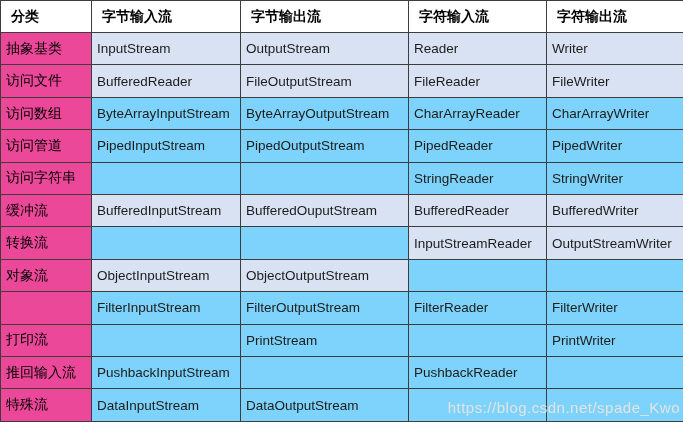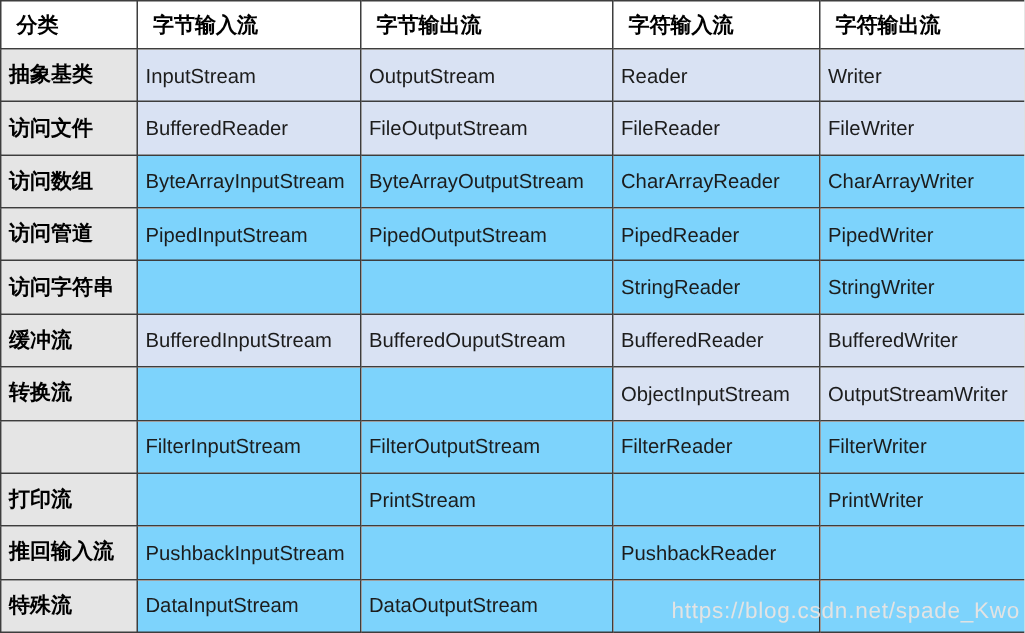--- a/index.html
+++ b/index.html
@@ -41,23 +41,23 @@
   .io-table th {
     font-size: 14px;
     font-weight: bold;
     color: #000000;
     background: #ffffff;
     padding-left: 10px;
   }
 
   .io-table td.cat {
     font-size: 14px;
-    font-weight: bold;
+    font-weight: normal;
     color: #000000;
-    background: #e5e5e5;
+    background: #ec4899;
   }
 
   .io-table td.cls {
     font-size: 13.5px;
     font-weight: normal;
     color: #1c1c1c;
     background: #7dd3fc;
   }
 
   .io-table td.cls.hl {
@@ -136,22 +136,29 @@
           <td class="cat">缓冲流</td>
           <td class="cls hl">BufferedInputStream</td>
           <td class="cls hl">BufferedOuputStream</td>
           <td class="cls hl">BufferedReader</td>
           <td class="cls hl">BufferedWriter</td>
         </tr>
         <tr>
           <td class="cat">转换流</td>
           <td class="cls"></td>
           <td class="cls"></td>
+          <td class="cls hl">InputStreamReader</td>
+          <td class="cls hl">OutputStreamWriter</td>
+        </tr>
+        <tr>
+          <td class="cat">对象流</td>
           <td class="cls hl">ObjectInputStream</td>
-          <td class="cls hl">OutputStreamWriter</td>
+          <td class="cls hl">ObjectOutputStream</td>
+          <td class="cls"></td>
+          <td class="cls"></td>
         </tr>
         <tr>
           <td class="cat"></td>
           <td class="cls">FilterInputStream</td>
           <td class="cls">FilterOutputStream</td>
           <td class="cls">FilterReader</td>
           <td class="cls">FilterWriter</td>
         </tr>
         <tr>
           <td class="cat">打印流</td>

